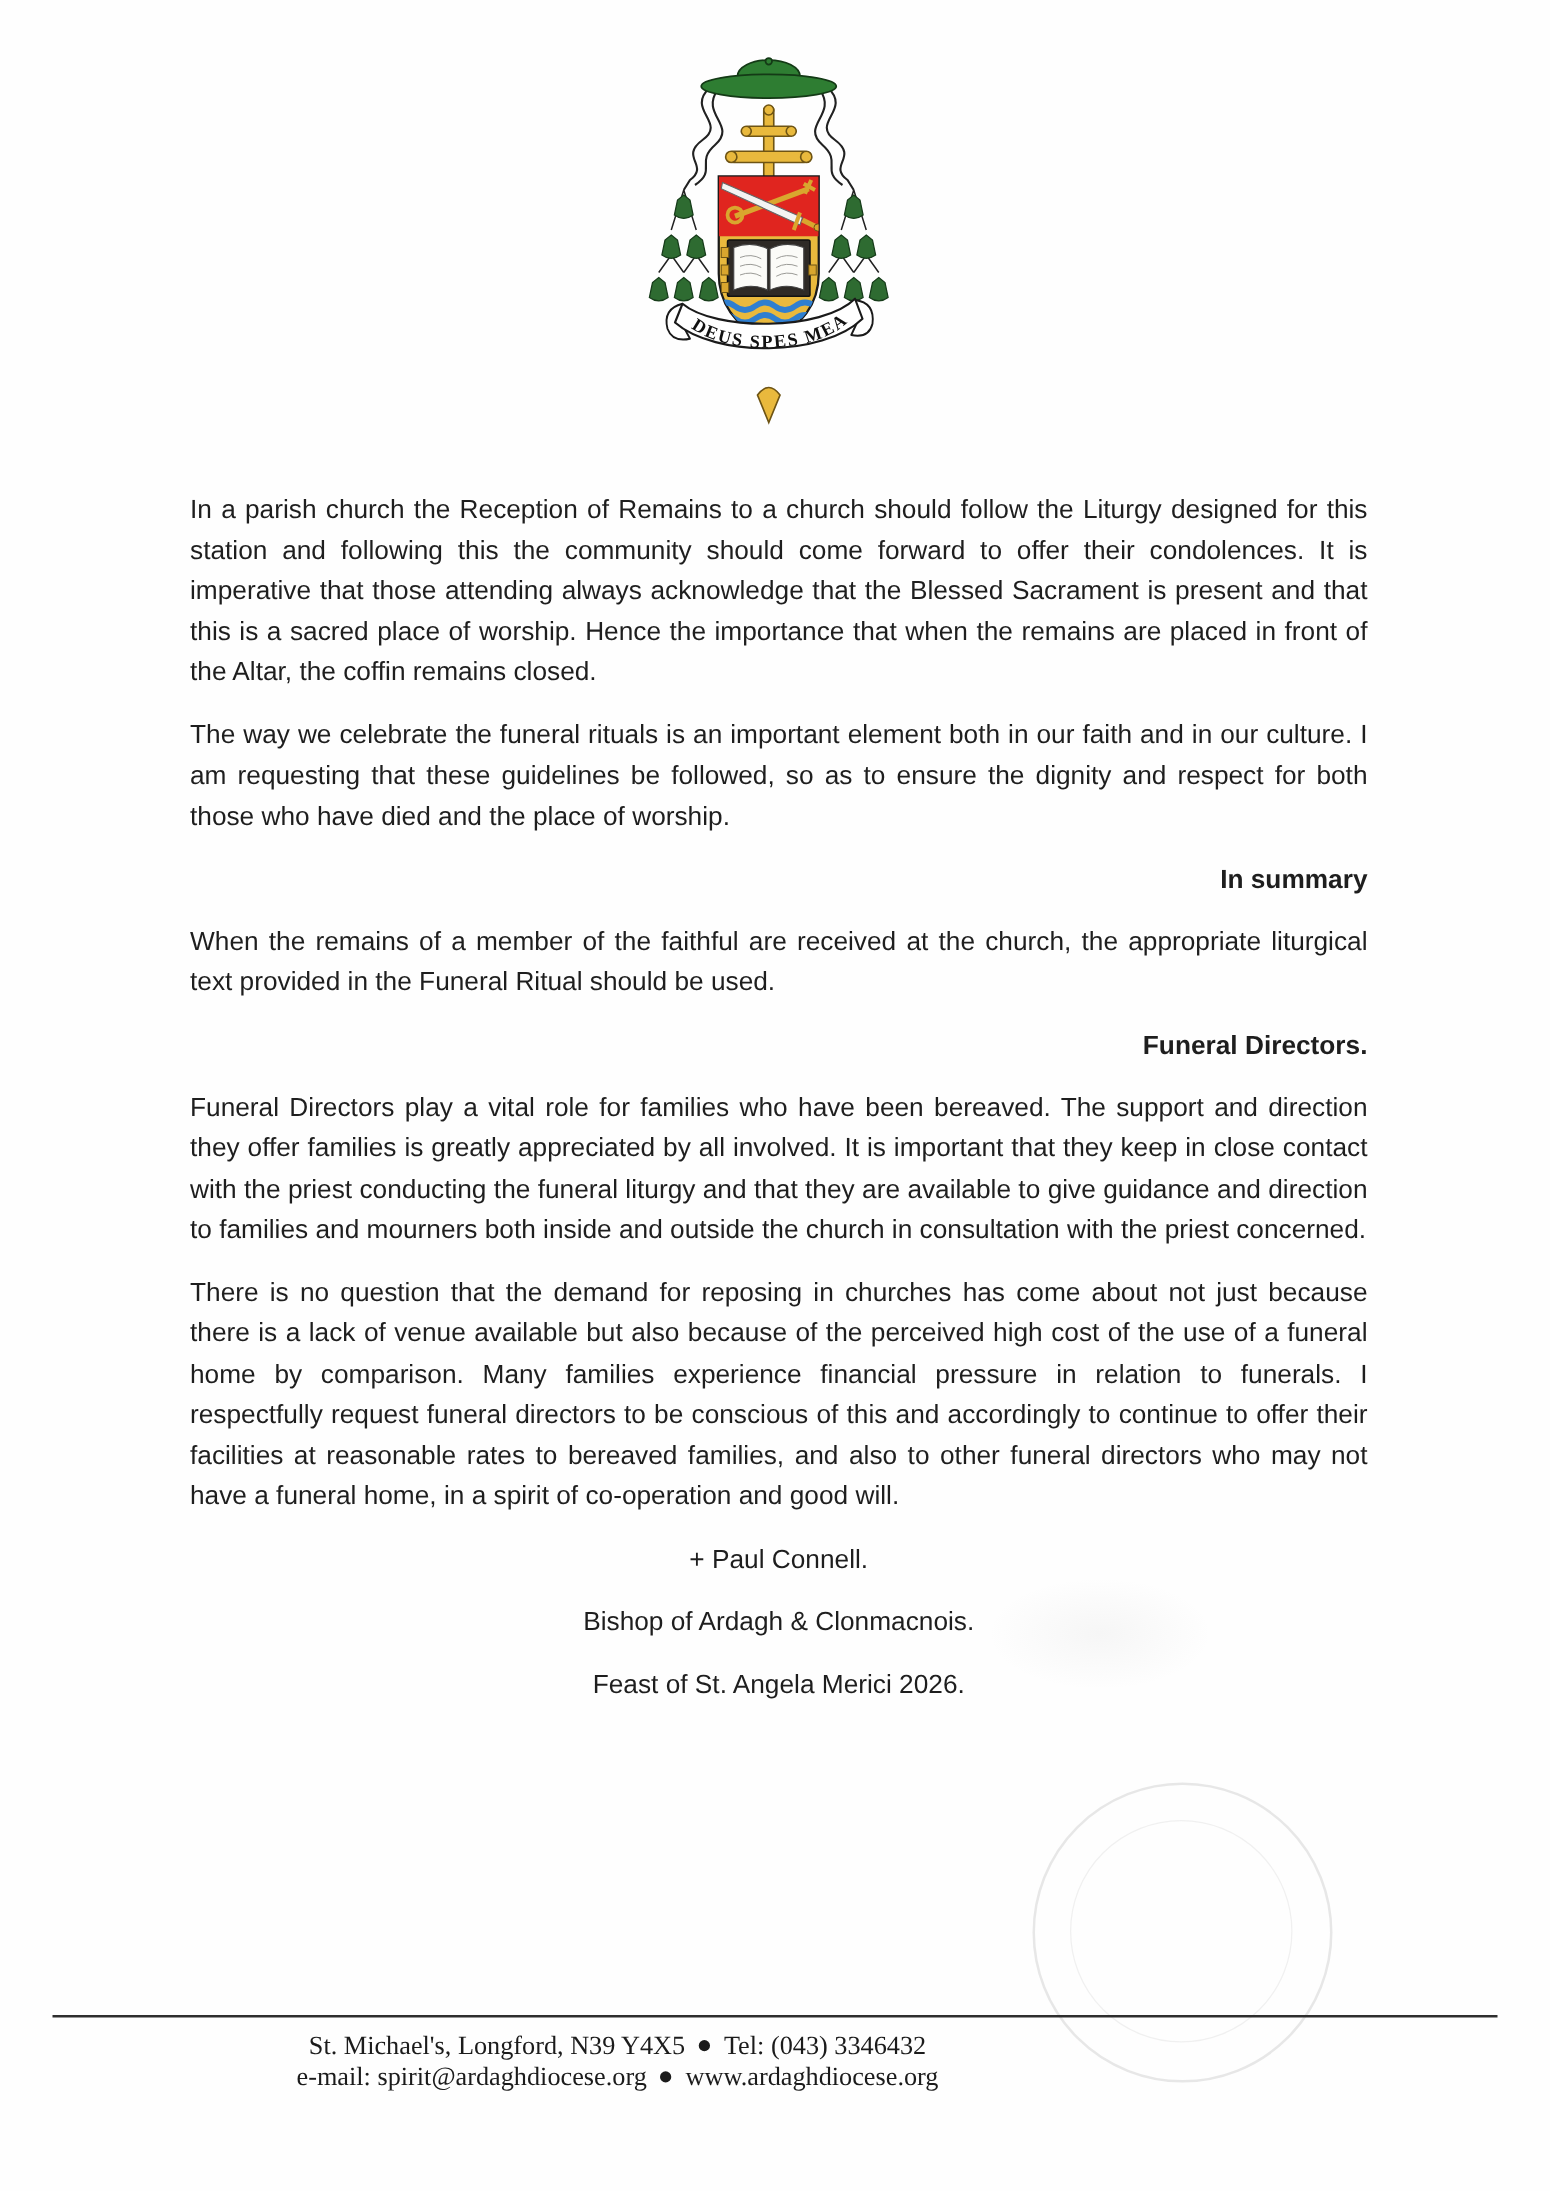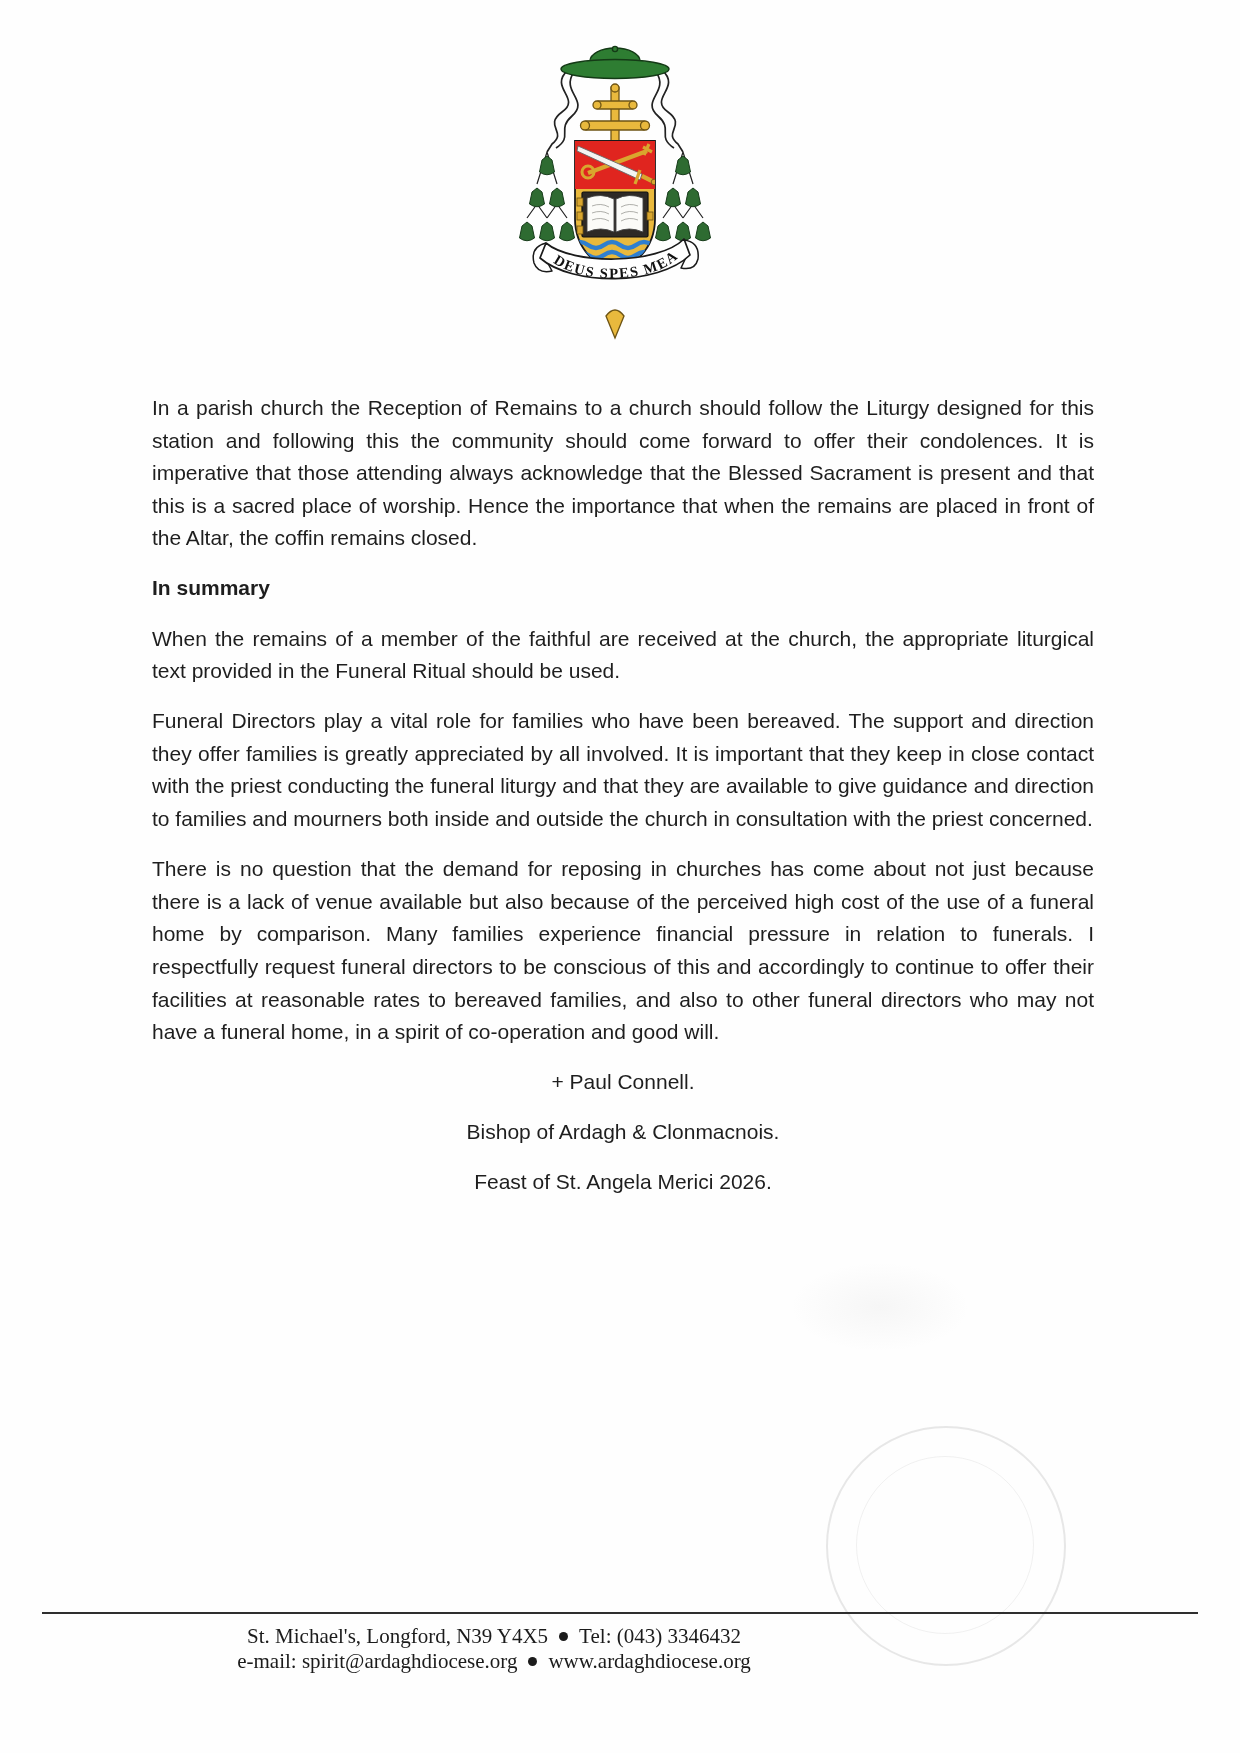--- a/index.html
+++ b/index.html
@@ -10,21 +10,21 @@
   }
   
   .crest{position:absolute;left:516px;top:44px;width:202px;height:296px;}
   
   .body-text{
     position:absolute;left:152px;top:392px;width:942px;
     font-size:21px;line-height:32.6px;text-align:justify;
   }
   .body-text p{margin:0 0 17.5px 0;}
   .body-text .heading{
-    margin:0 0 17.5px 0;font-size:21px;font-weight:bold;text-align:left;
+    margin:0 0 17.5px 0;font-size:21px;font-weight:bold;text-align:right;
   }
   .body-text .sigline{text-align:center;margin:0 0 17.5px 0;}
   
   .seal{position:absolute;border-radius:50%;pointer-events:none;}
   .seal-outer{left:826px;top:1426px;width:236px;height:236px;border:2px solid rgba(115,115,115,0.16);}
   .seal-inner{left:856px;top:1456px;width:176px;height:176px;border:1.5px solid rgba(115,115,115,0.10);}
   .seal-smudge{position:absolute;left:790px;top:1262px;width:180px;height:90px;
     background:radial-gradient(ellipse at center, rgba(140,140,140,0.07), rgba(140,140,140,0) 70%);}
   
   .footer-rule{position:absolute;left:42px;top:1612px;width:1156px;height:0;border-top:2.5px solid #2e2e2e;}
@@ -152,22 +152,24 @@
           <textPath href="#mottoArc" startOffset="50%" text-anchor="middle">DEUS SPES MEA</textPath>
         </text>
       </g>
 
       <path d="M99,294 L90,272 Q99,260 108,272 Z" fill="#e9b93d" stroke="#6e5414" stroke-width="1.3"></path>
     </svg>
   </div>
 
   <div class="body-text">
     <p>In a parish church the Reception of Remains to a church should follow the Liturgy designed for this station and following this the community should come forward to offer their condolences. It is imperative that those attending always acknowledge that the Blessed Sacrament is present and that this is a sacred place of worship. Hence the importance that when the remains are placed in front of the Altar, the coffin remains closed.</p>
+    <p>The way we celebrate the funeral rituals is an important element both in our faith and in our culture. I am requesting that these guidelines be followed, so as to ensure the dignity and respect for both those who have died and the place of worship.</p>
     <p class="heading">In summary</p>
     <p>When the remains of a member of the faithful are received at the church, the appropriate liturgical text provided in the Funeral Ritual should be used.</p>
+    <p class="heading">Funeral Directors.</p>
     <p>Funeral Directors play a vital role for families who have been bereaved. The support and direction they offer families is greatly appreciated by all involved. It is important that they keep in close contact with the priest conducting the funeral liturgy and that they are available to give guidance and direction to families and mourners both inside and outside the church in consultation with the priest concerned.</p>
     <p>There is no question that the demand for reposing in churches has come about not just because there is a lack of venue available but also because of the perceived high cost of the use of a funeral home by comparison. Many families experience financial pressure in relation to funerals. I respectfully request funeral directors to be conscious of this and accordingly to continue to offer their facilities at reasonable rates to bereaved families, and also to other funeral directors who may not have a funeral home, in a spirit of co-operation and good will.</p>
     <p class="sigline">+ Paul Connell.</p>
     <p class="sigline">Bishop of Ardagh &amp; Clonmacnois.</p>
     <p class="sigline">Feast of St. Angela Merici 2026.</p>
   </div>
 
   <div class="seal-smudge"></div>
   <div class="seal seal-outer"></div>
   <div class="seal seal-inner"></div>

